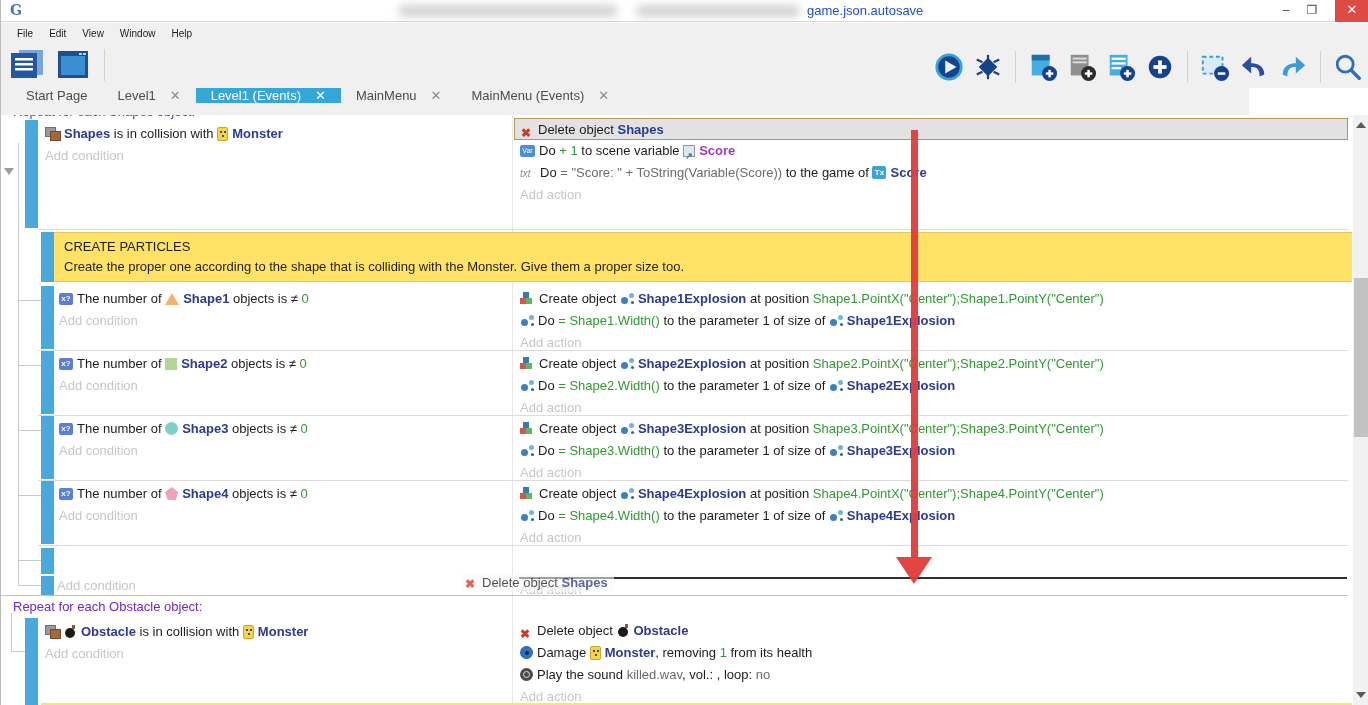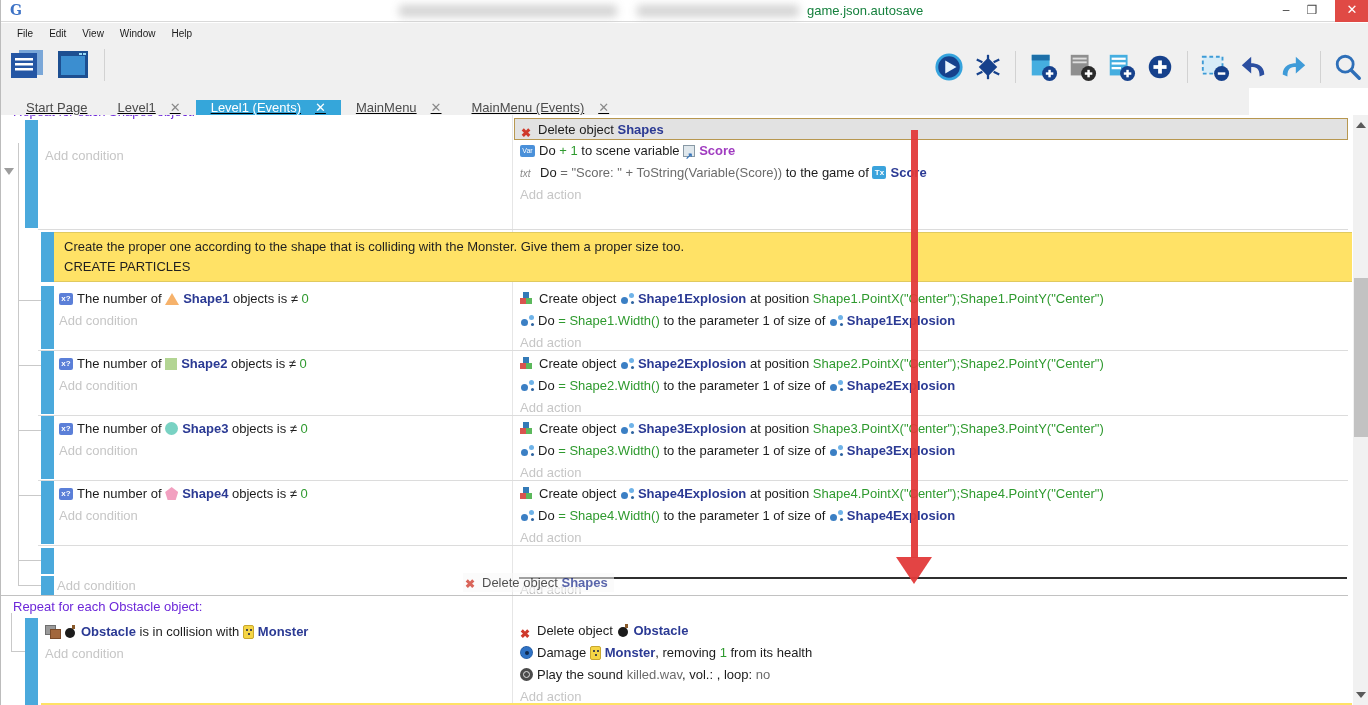--- a/index.html
+++ b/index.html
@@ -6,39 +6,39 @@
   html,body { width:1368px; height:705px; overflow:hidden; background:#fff;
               font-family:"Liberation Sans", sans-serif; }
   .app { position:relative; width:1368px; height:705px; border-left:1px solid #bcbcbc; background:#fff; }
 
   
   .titlebar { position:absolute; left:0; top:0; width:1368px; height:22px; background:#ffffff;
               border-bottom:1px solid #d9d9d9; }
   .gd-logo { position:absolute; left:9px; top:2px; font-size:14px; font-weight:bold;
              color:#3d72c6; font-family:"DejaVu Serif", serif; }
   .blurblock { position:absolute; top:5px; height:12px; background:#9f9f9f; opacity:.45; filter:blur(4px); border-radius:3px; }
-  .title-text { position:absolute; left:806px; top:3px; font-size:13px; color:#15803d; }
+  .title-text { position:absolute; left:806px; top:3px; font-size:13px; color:#1d4ed8; }
   .winbtn { position:absolute; top:0; height:22px; text-align:center; line-height:20px; font-size:12px; color:#444; }
   .winbtn.close { background:#e04a45; color:#fff; font-size:13px; }
 
   
   .menubar { position:absolute; left:0; top:23px; width:1368px; height:20px; background:#f0f0f0;
              display:flex; align-items:center; padding-left:8px; }
   .menu-item { font-size:10px; color:#1a1a1a; padding:0 8px; }
 
   
   .toolbar { position:absolute; left:0; top:43px; width:1368px; height:45px; background:#f0f0f0; }
   .tb-left { position:absolute; left:8px; top:4px; display:flex; gap:10px; align-items:center; }
   .tb-right { position:absolute; right:6px; top:8px; display:flex; gap:9px; align-items:center; }
   .tb-btn { display:flex; align-items:center; justify-content:center; }
   .tb-sep { width:1px; height:32px; background:#d2d2d2; margin:0 3px; }
 
   
   .tabbar { position:absolute; left:0; top:88px; width:1248px; height:27px; background:#f0f0f0;
-            display:flex; align-items:flex-end; padding-left:10px;text-decoration:underline; }
+            display:flex; align-items:flex-start; padding-left:10px; }
   .tab { display:flex; align-items:center; gap:14px; padding:0 15px; font-size:13px; color:#4c4c4c; }
   .tab .x { color:#8a8a8a; font-size:13px; }
   .tab.active { background:#35a6da; color:#ffffff; }
   .tab.active .x { color:#ffffff; }
 
   
   .sheet { position:absolute; left:0; top:115px; width:1352px; height:590px; background:#ffffff; overflow:hidden; }
   .vdivider { position:absolute; left:511px; top:0; width:1px; height:590px; background:#e6e6e6; }
   .hline { position:absolute; height:1px; background:#dcdcdc; }
   .bar { position:absolute; width:13px; background:#4aa9dc; }
@@ -279,33 +279,34 @@
     <div class="conn" style="left:17px; top:185px; width:23px; height:1px;"></div>
     <div class="conn" style="left:17px; top:250px; width:23px; height:1px;"></div>
     <div class="conn" style="left:17px; top:315px; width:23px; height:1px;"></div>
     <div class="conn" style="left:17px; top:380px; width:23px; height:1px;"></div>
     <div class="conn" style="left:17px; top:445px; width:23px; height:1px;"></div>
     <div class="conn" style="left:17px; top:470px; width:23px; height:1px;"></div>
     <div class="conn" style="left:10px; top:498px; width:1px; height:38px;"></div>
     <div class="conn" style="left:10px; top:536px; width:14px; height:1px;"></div>
 
     <div class="bar" style="left:24px; top:5px; height:108px;"></div>
+    <div class="rule" style="left:44px; top:8px;"><span class="icon collision-icon"></span><span class="seg-obj">Shapes</span><span class="seg-t"> is in collision with </span><span class="icon monster-icon"></span><span class="seg-obj">Monster</span></div>
     <div class="rule addline" style="left:44px; top:30px;">Add condition</div>
     <div style="position:absolute; left:513px; top:3px; width:834px;">
       <div class="actrow sel0"><span class="icon delete-icon"></span><span class="seg-t">Delete object </span><span class="seg-obj">Shapes</span></div>
       <div class="actrow"><span class="icon var-icon"></span><span class="seg-t">Do </span><span class="seg-num">+ 1</span><span class="seg-t"> to scene variable </span><span class="icon scenevar-icon"></span><span class="seg-var">Score</span></div>
       <div class="actrow"><span class="icon txt-icon"></span><span class="seg-t">Do </span><span class="seg-param">= "Score: " + ToString(Variable(Score))</span><span class="seg-t"> to the game of </span><span class="icon textobj-icon"></span><span class="seg-obj">Score</span></div>
       <div class="actrow addline">Add action</div>
     </div>
     <div class="hline" style="left:37px; top:114px; width:1310px;"></div>
 
     <div class="bar" style="left:40px; top:117px; height:50px;"></div>
     <div class="comment" style="left:53px; top:117px; width:1298px; height:50px;">
+      <div>CREATE PARTICLES</div>
       <div>Create the proper one according to the shape that is colliding with the Monster. Give them a proper size too.</div>
-      <div>CREATE PARTICLES</div>
     </div>
 
     <div>
       <div class="bar" style="left:40px; top:171px; height:63px;"></div>
       <div class="rule" style="left:58px; top:173px;"><span class="icon count-icon"></span><span class="seg-t">The number of </span><span class="icon shape1-icon"></span><span class="seg-obj">Shape1</span><span class="seg-t"> objects is ≠ </span><span class="seg-num">0</span></div>
       <div class="rule addline" style="left:58px; top:195px;">Add condition</div>
       <div class="rule" style="left:519px; top:173px;"><span class="icon create-icon"></span><span class="seg-t">Create object </span><span class="icon particle-icon"></span><span class="seg-obj">Shape1Explosion</span><span class="seg-t"> at position </span><span class="seg-expr">Shape1.PointX("Center");Shape1.PointY("Center")</span></div>
       <div class="rule" style="left:519px; top:195px;"><span class="icon particle-icon"></span><span class="seg-t">Do </span><span class="seg-expr">= Shape1.Width()</span><span class="seg-t"> to the parameter 1 of size of </span><span class="icon particle-icon"></span><span class="seg-obj">Shape1Explosion</span></div>
       <div class="rule addline" style="left:519px; top:217px;">Add action</div>
       <div class="hline" style="left:37px; top:235px; width:1310px;"></div>

